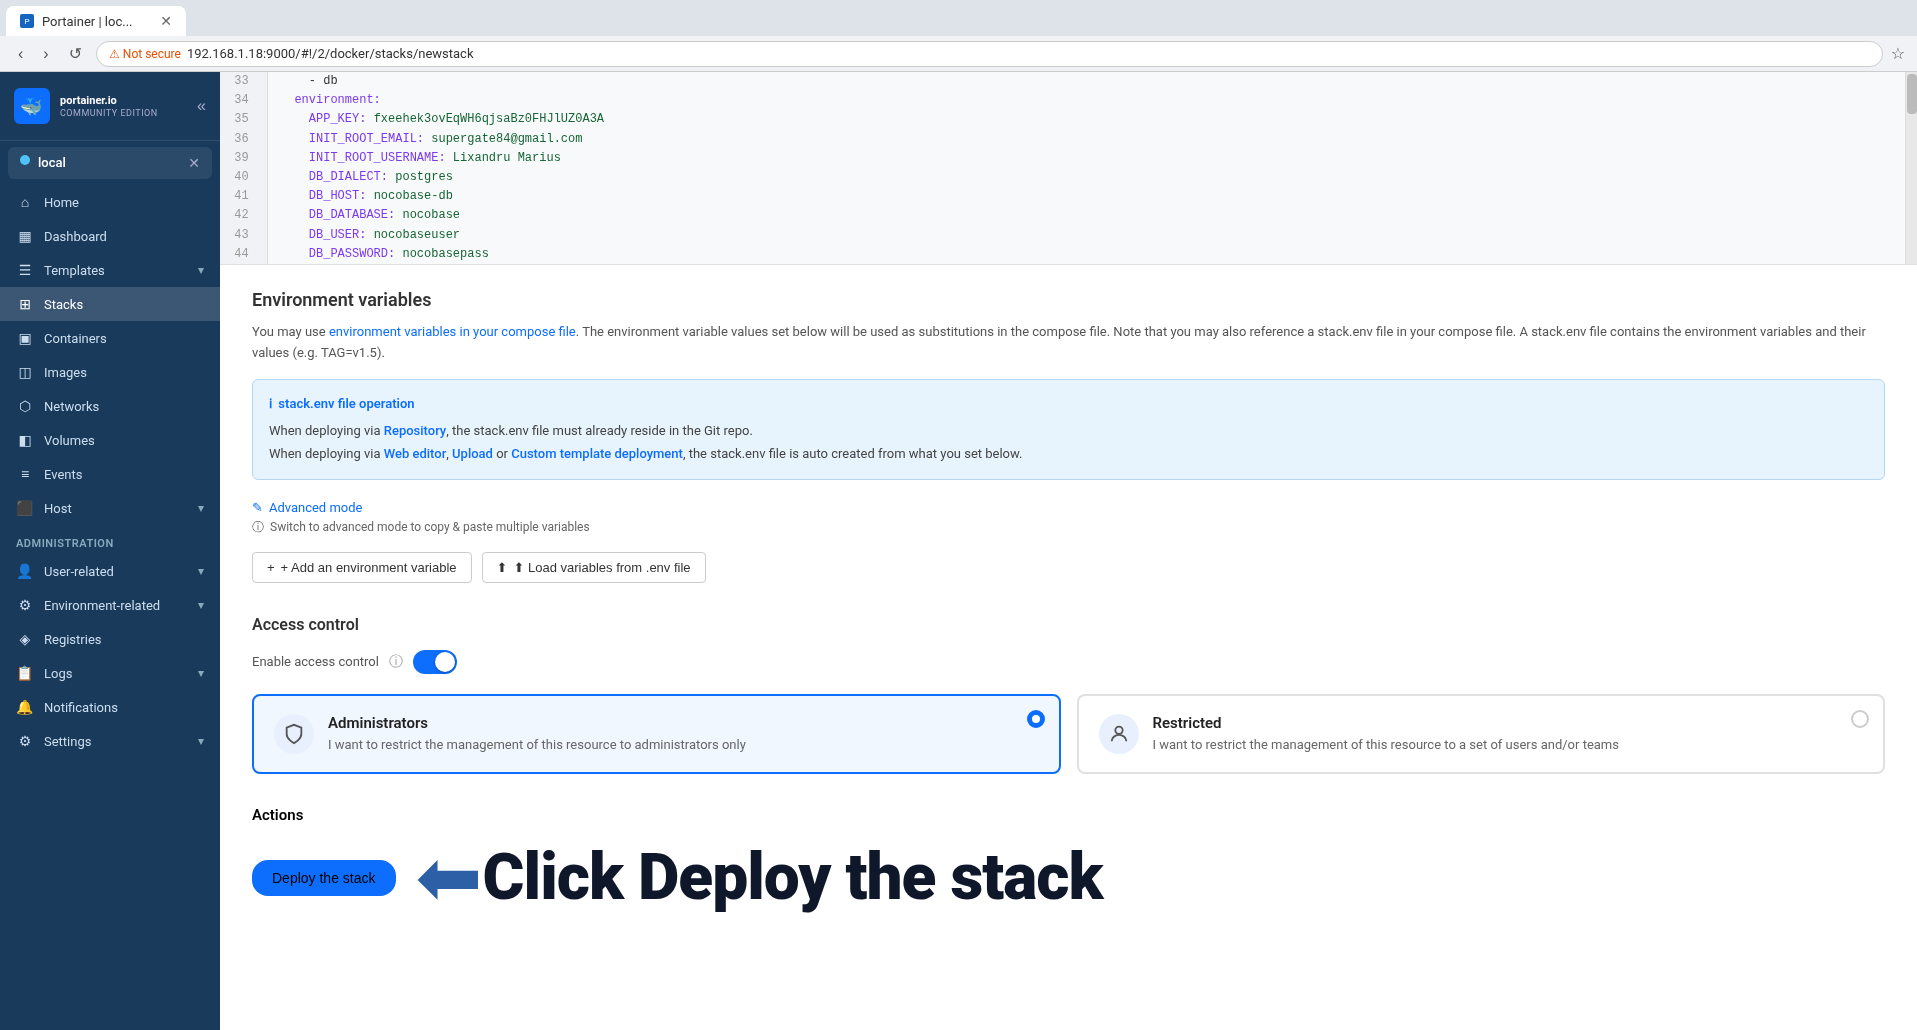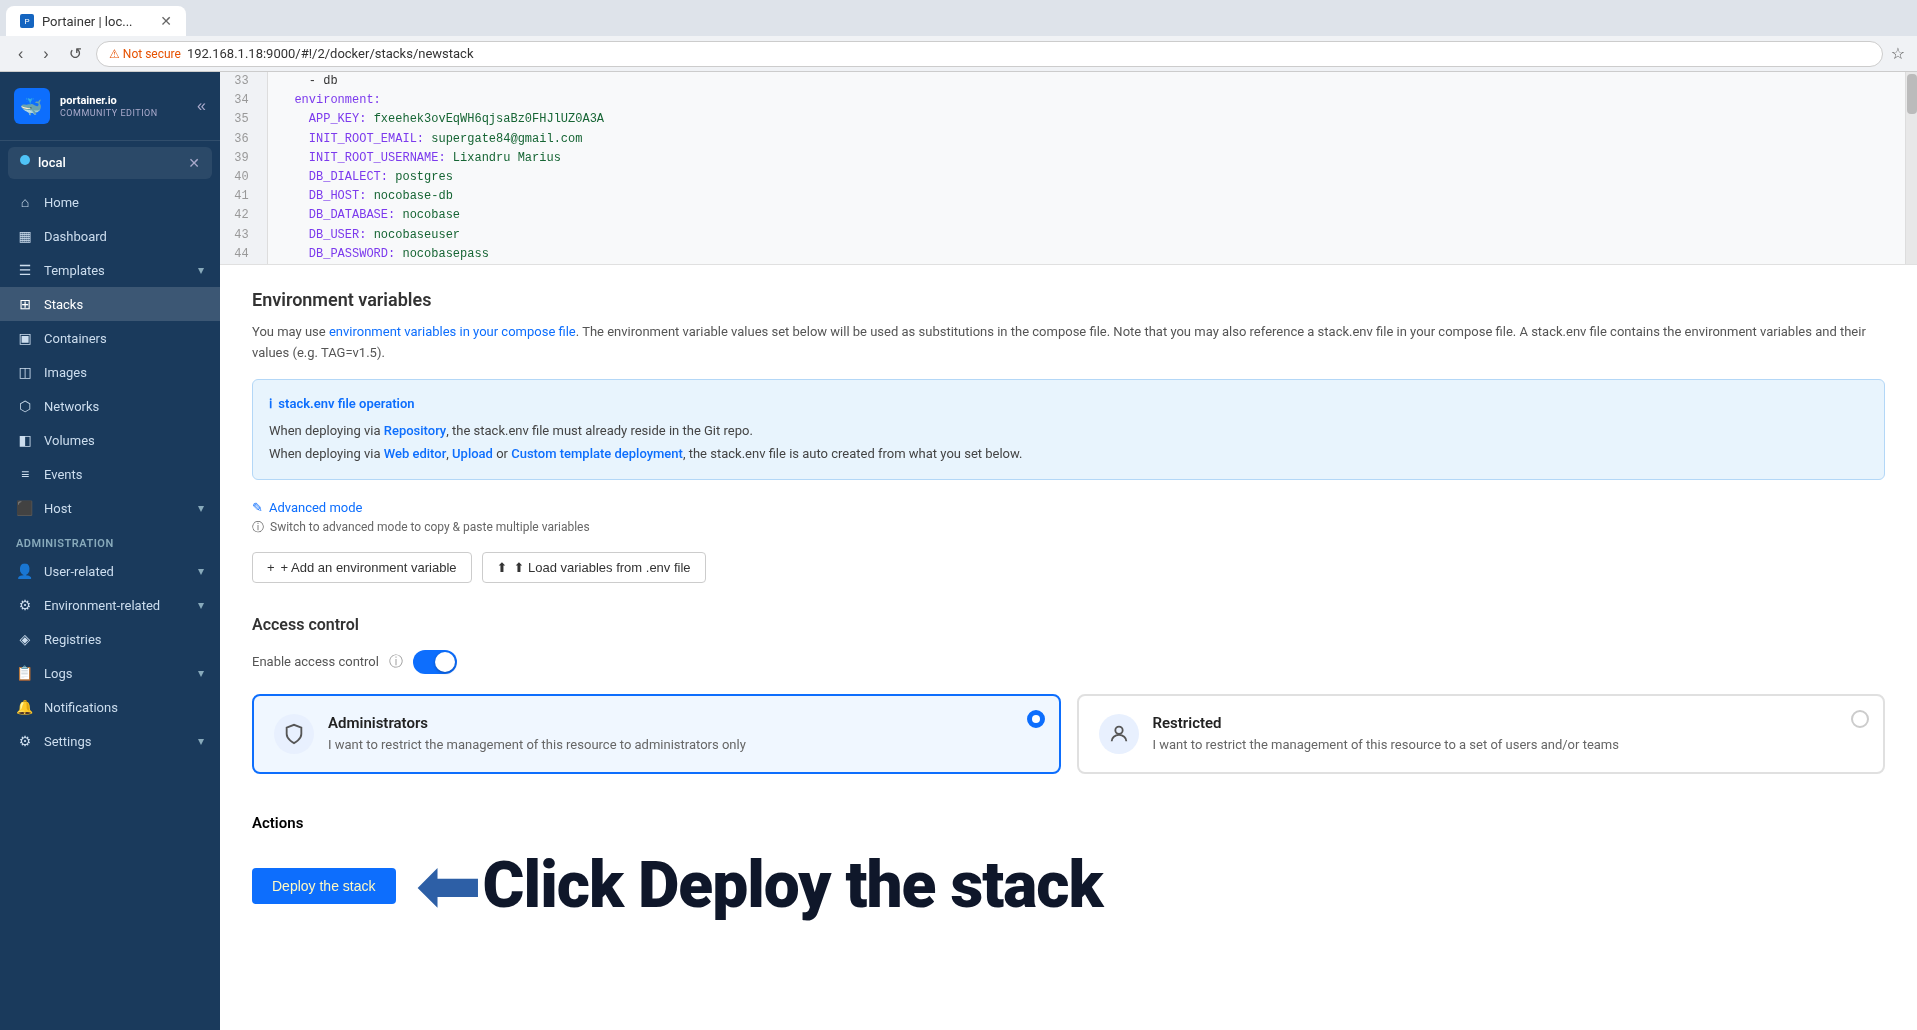--- a/index.html
+++ b/index.html
@@ -64,29 +64,29 @@
     .info-box { background: #e8f4fd; border: 1px solid #b3d7f7; border-radius: 6px; padding: 14px 16px; margin-bottom: 20px; }
     .info-box-title { font-size: 13px; font-weight: 600; color: #0d6efd; margin-bottom: 8px; display: flex; align-items: center; gap: 6px; }
     .info-box-content { font-size: 13px; color: #444; line-height: 1.7; }
     .info-box-content a { color: #0d6efd; text-decoration: none; font-weight: 500; }
 
     .advanced-mode-link { display: flex; align-items: center; gap: 6px; font-size: 13px; color: #0d6efd; cursor: pointer; margin-bottom: 4px; }
     .advanced-mode-hint { font-size: 12px; color: #666; margin-bottom: 16px; display: flex; align-items: center; gap: 6px; }
 
     .btn-group { display: flex; gap: 10px; margin-bottom: 32px; }
     .btn-secondary { background: white; border: 1px solid #ccc; border-radius: 4px; padding: 7px 14px; font-size: 13px; cursor: pointer; color: #333; display: flex; align-items: center; gap: 6px; }
-    .btn-primary { background: #0d6efd; border: none; border-radius: 4px; padding: 8px 16px; font-size: 13px; cursor: pointer; color: #fef9c3; font-weight: 500; }
+    .btn-primary { background: #0d6efd; border: none; border-radius: 16px; padding: 8px 16px; font-size: 13px; cursor: pointer; color: #000000; font-weight: 500; }
 
     .access-section-title { font-size: 16px; font-weight: 600; color: #333; margin-bottom: 16px; }
 
     .toggle-row { display: flex; align-items: center; gap: 10px; margin-bottom: 20px; font-size: 13px; color: #555; }
     .toggle { width: 44px; height: 24px; background: #0d6efd; border-radius: 12px; position: relative; cursor: pointer; }
     .toggle-knob { width: 20px; height: 20px; background: white; border-radius: 50%; position: absolute; top: 2px; right: 2px; box-shadow: 0 1px 3px rgba(0,0,0,0.3); }
 
-    .access-cards { display: flex; gap: 16px; margin-bottom: 40px; }
+    .access-cards { display: flex; gap: 16px; margin-bottom: 32px; }
     .access-card { border: 2px solid #e0e0e0; border-radius: 8px; padding: 18px 20px; flex: 1; display: flex; align-items: flex-start; gap: 14px; cursor: pointer; position: relative; }
     .access-card.selected { border-color: #0d6efd; background: #f0f7ff; }
     .access-card-icon { width: 40px; height: 40px; border-radius: 50%; background: #e8f0fe; display: flex; align-items: center; justify-content: center; font-size: 20px; color: #555; flex-shrink: 0; }
     .access-card-body { flex: 1; }
     .access-card-title { font-size: 15px; font-weight: 600; color: #222; margin-bottom: 4px; }
     .access-card-desc { font-size: 13px; color: #666; line-height: 1.4; }
     .access-card-radio { position: absolute; top: 14px; right: 14px; width: 18px; height: 18px; border-radius: 50%; border: 2px solid #ccc; display: flex; align-items: center; justify-content: center; }
     .access-card-radio.checked { border-color: #0d6efd; background: #0d6efd; }
     .access-card-radio.checked::after { content: ''; width: 8px; height: 8px; background: white; border-radius: 50%; }
 

